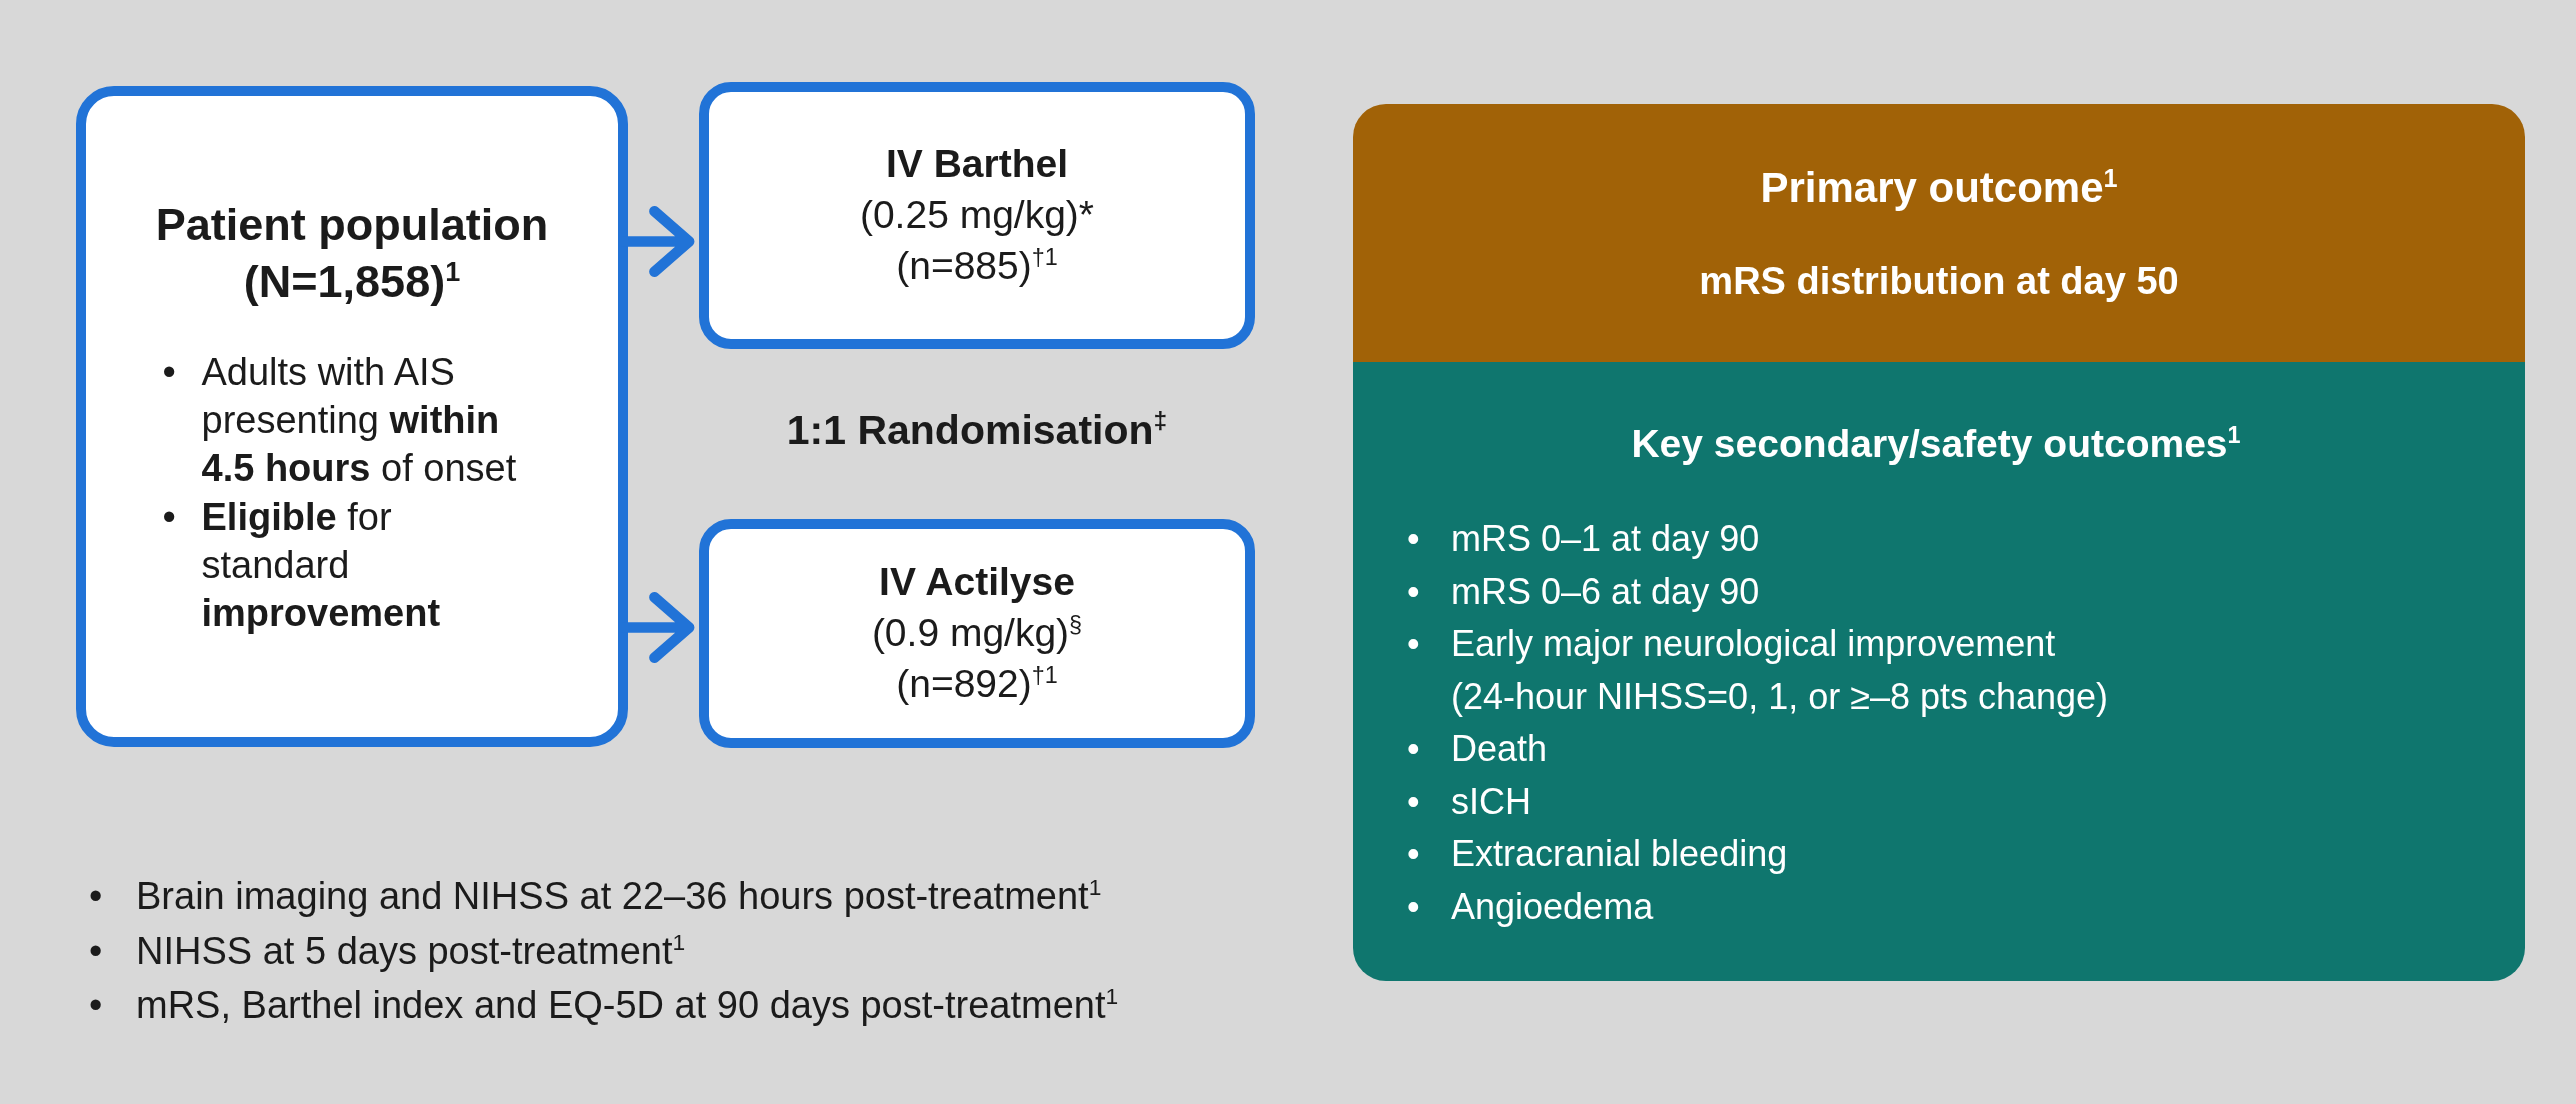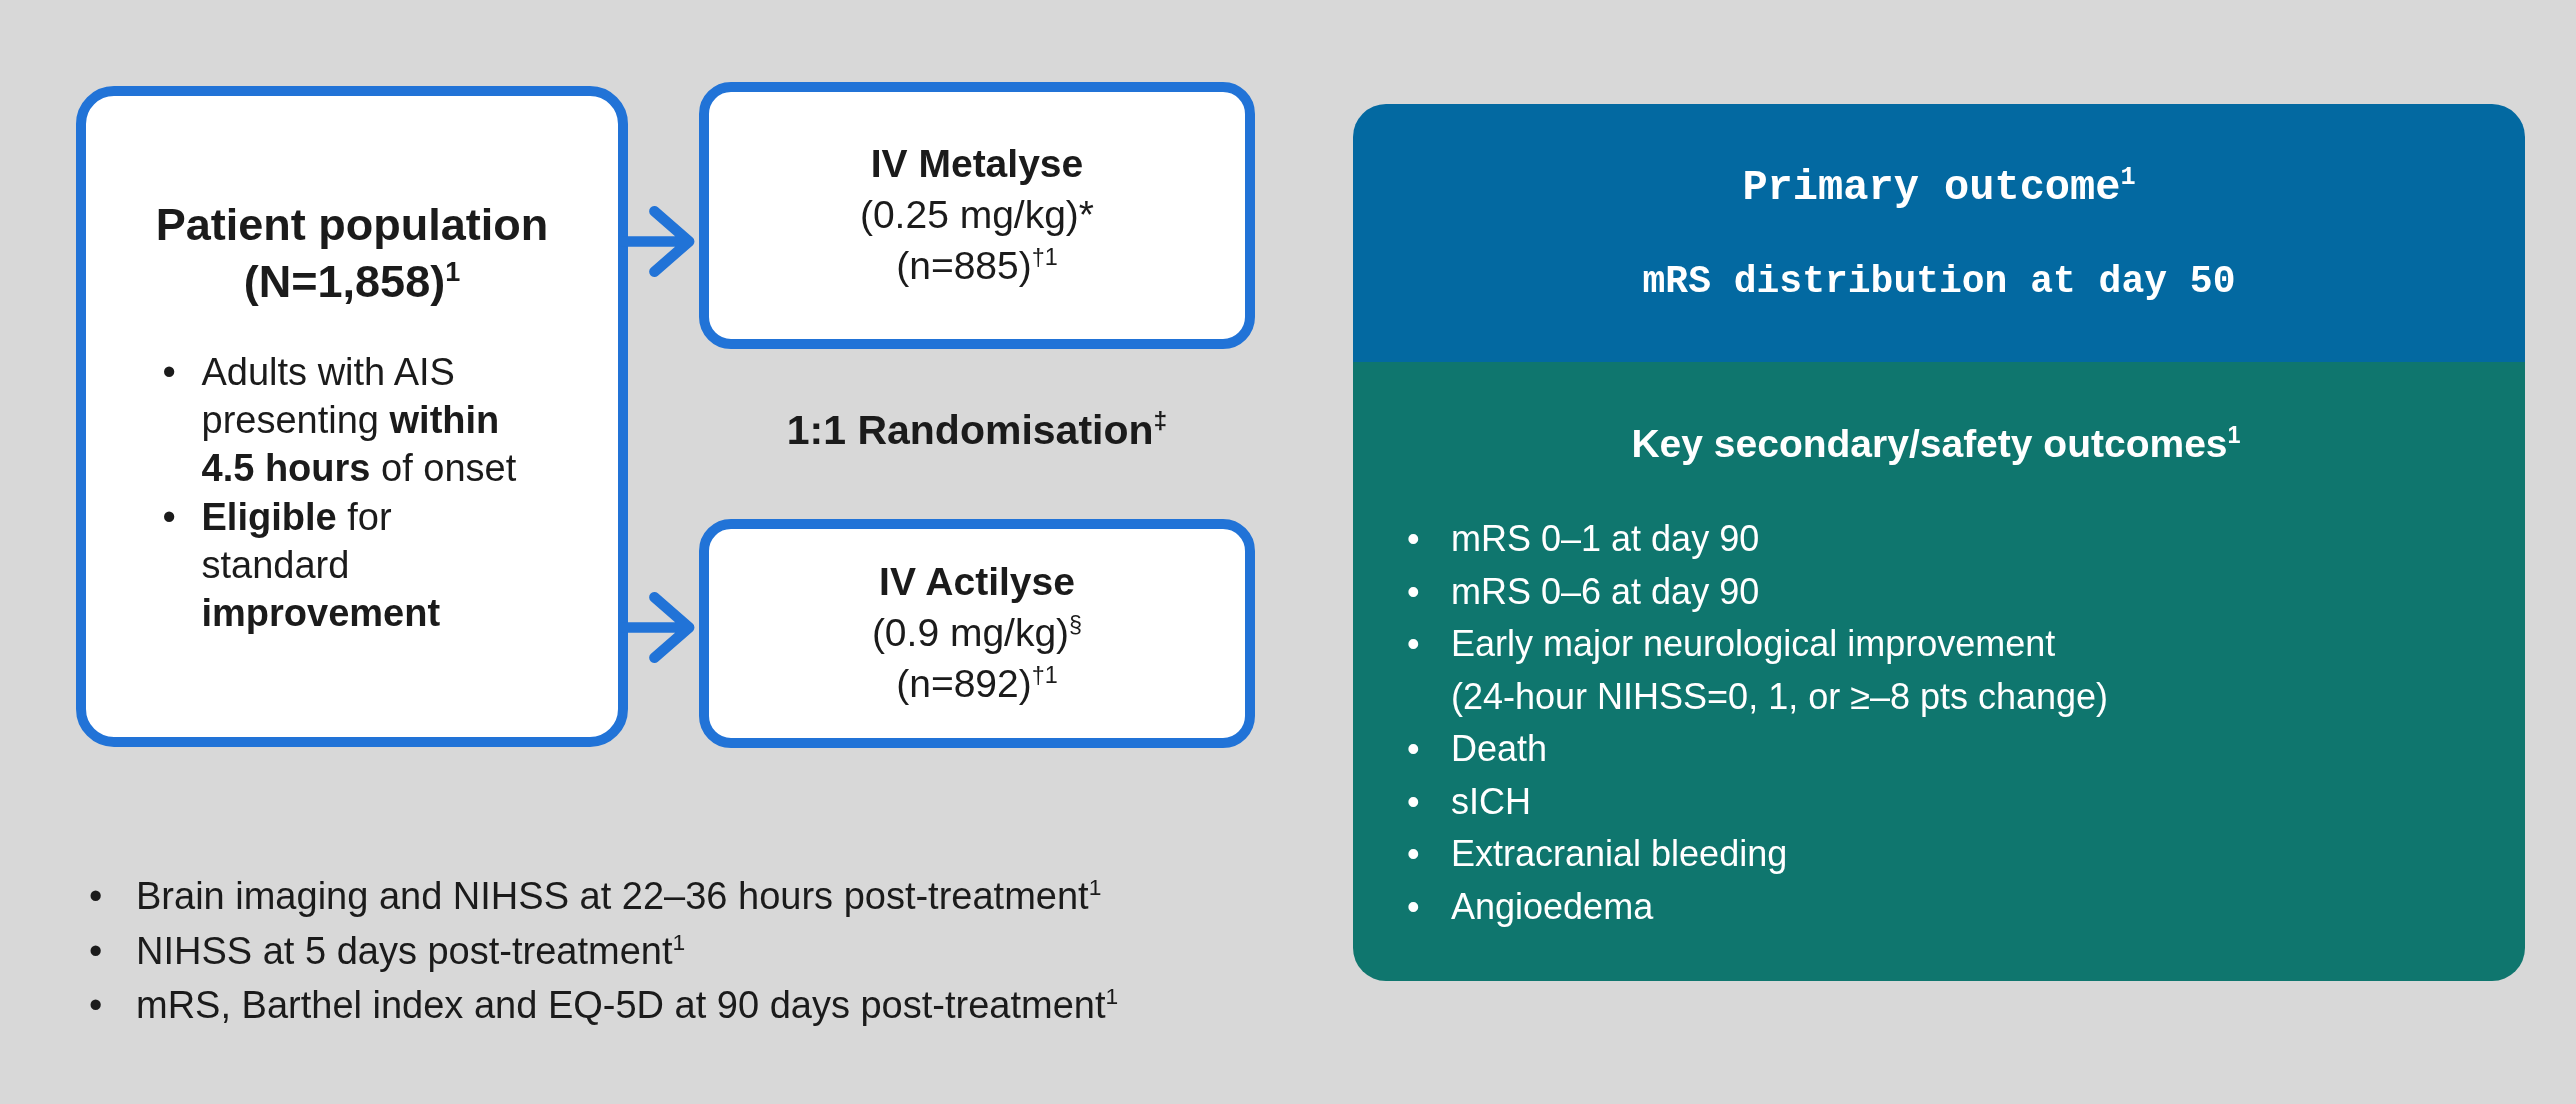--- a/index.html
+++ b/index.html
@@ -87,30 +87,29 @@
     position: absolute;
     left: 1353px; top: 104px;
     width: 1172px; height: 877px;
     border-radius: 33px;
     overflow: hidden;
     display: flex;
     flex-direction: column;
     color: #ffffff;
   }
   .primary-header {
-    background: #0369a1;
+    background: #a16207;
     height: 258px;
     flex: 0 0 258px;
     display: flex;
     flex-direction: column;
     align-items: center;
     justify-content: center;
     gap: 48px;
     text-align: center;
-    font-family: Liberation Mono, monospace;
   }
   .primary-title { font-size: 42px; font-weight: 700; }
   .primary-subtitle { font-size: 38px; font-weight: 700; }
   .secondary-section {
     background: #0f766e;
     flex: 1;
     padding: 60px 60px 0 54px;
     box-sizing: border-box;
   }
   .secondary-title {
@@ -157,21 +156,21 @@
 
   <svg class="arrow-svg arrow-top" viewBox="0 0 112 110" xmlns="http://www.w3.org/2000/svg">
     <path d="M2 55 H84 M44 15 L90 55 L44 95"></path>
   </svg>
 
   <svg class="arrow-svg arrow-bottom" viewBox="0 0 112 110" xmlns="http://www.w3.org/2000/svg">
     <path d="M2 55 H84 M44 15 L90 55 L44 95"></path>
   </svg>
 
   <div class="outline-box arm-box metalyse-box">
-    <div class="arm-title">IV Metalyse</div>
+    <div class="arm-title">IV Barthel</div>
     <div>(0.25 mg/kg)*</div>
     <div><span>(n=885)</span><sup>†1</sup></div>
   </div>
 
   <div class="randomisation-label">
     <span>1:1 Randomisation</span><sup>‡</sup>
   </div>
 
   <div class="outline-box arm-box actilyse-box">
     <div class="arm-title">IV Actilyse</div>

